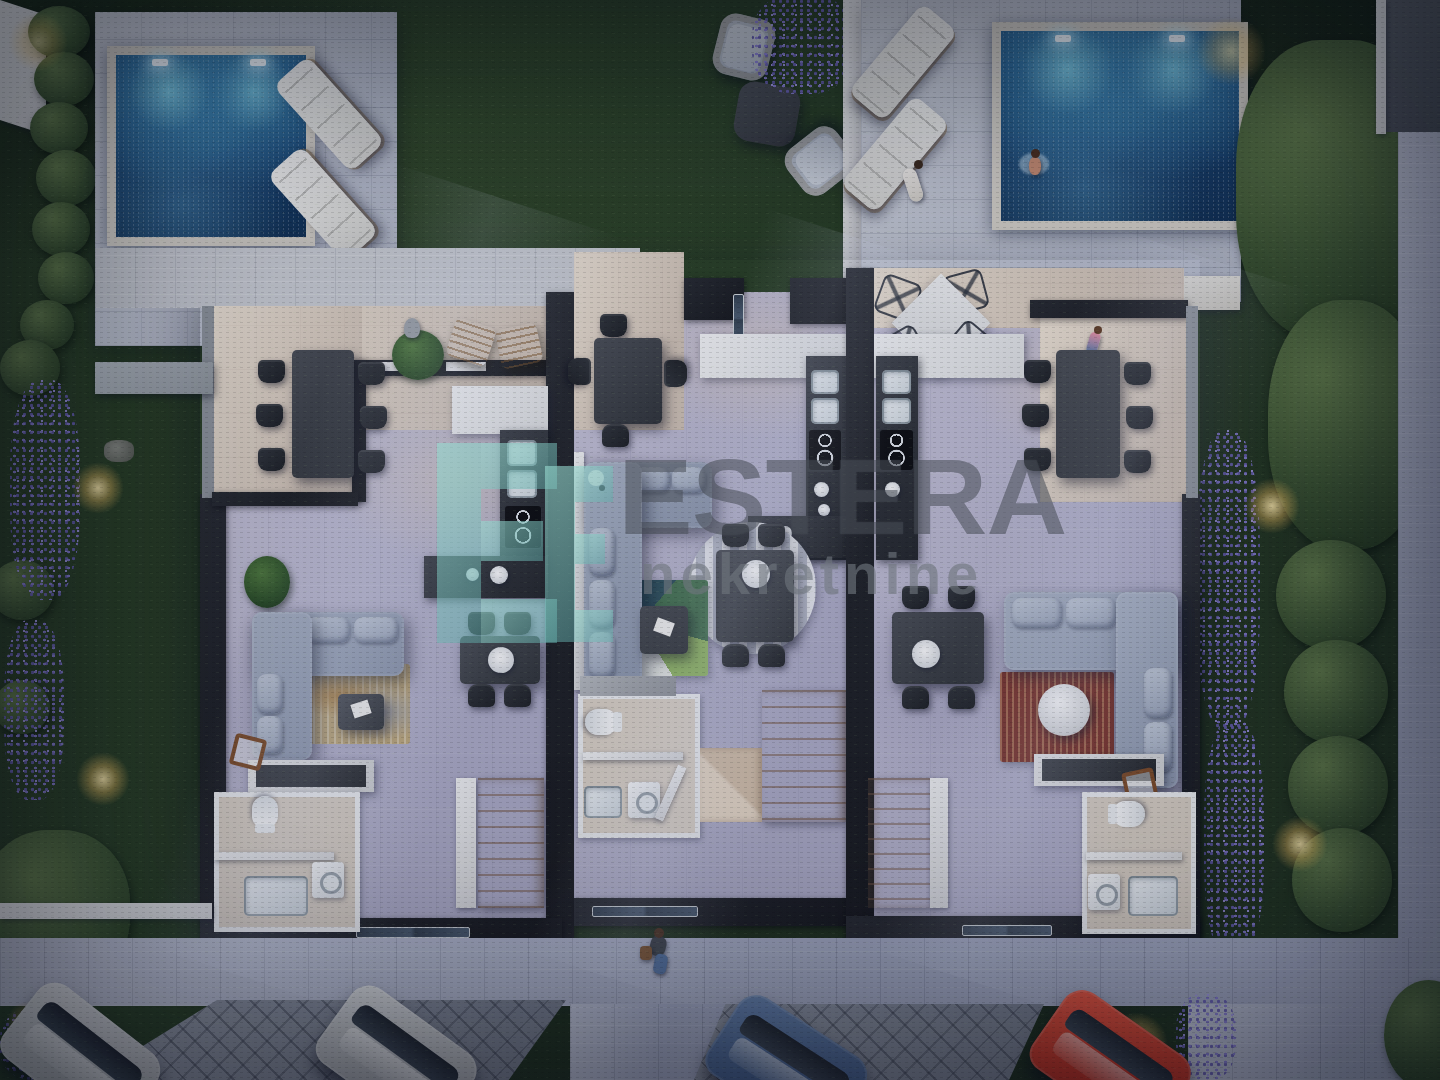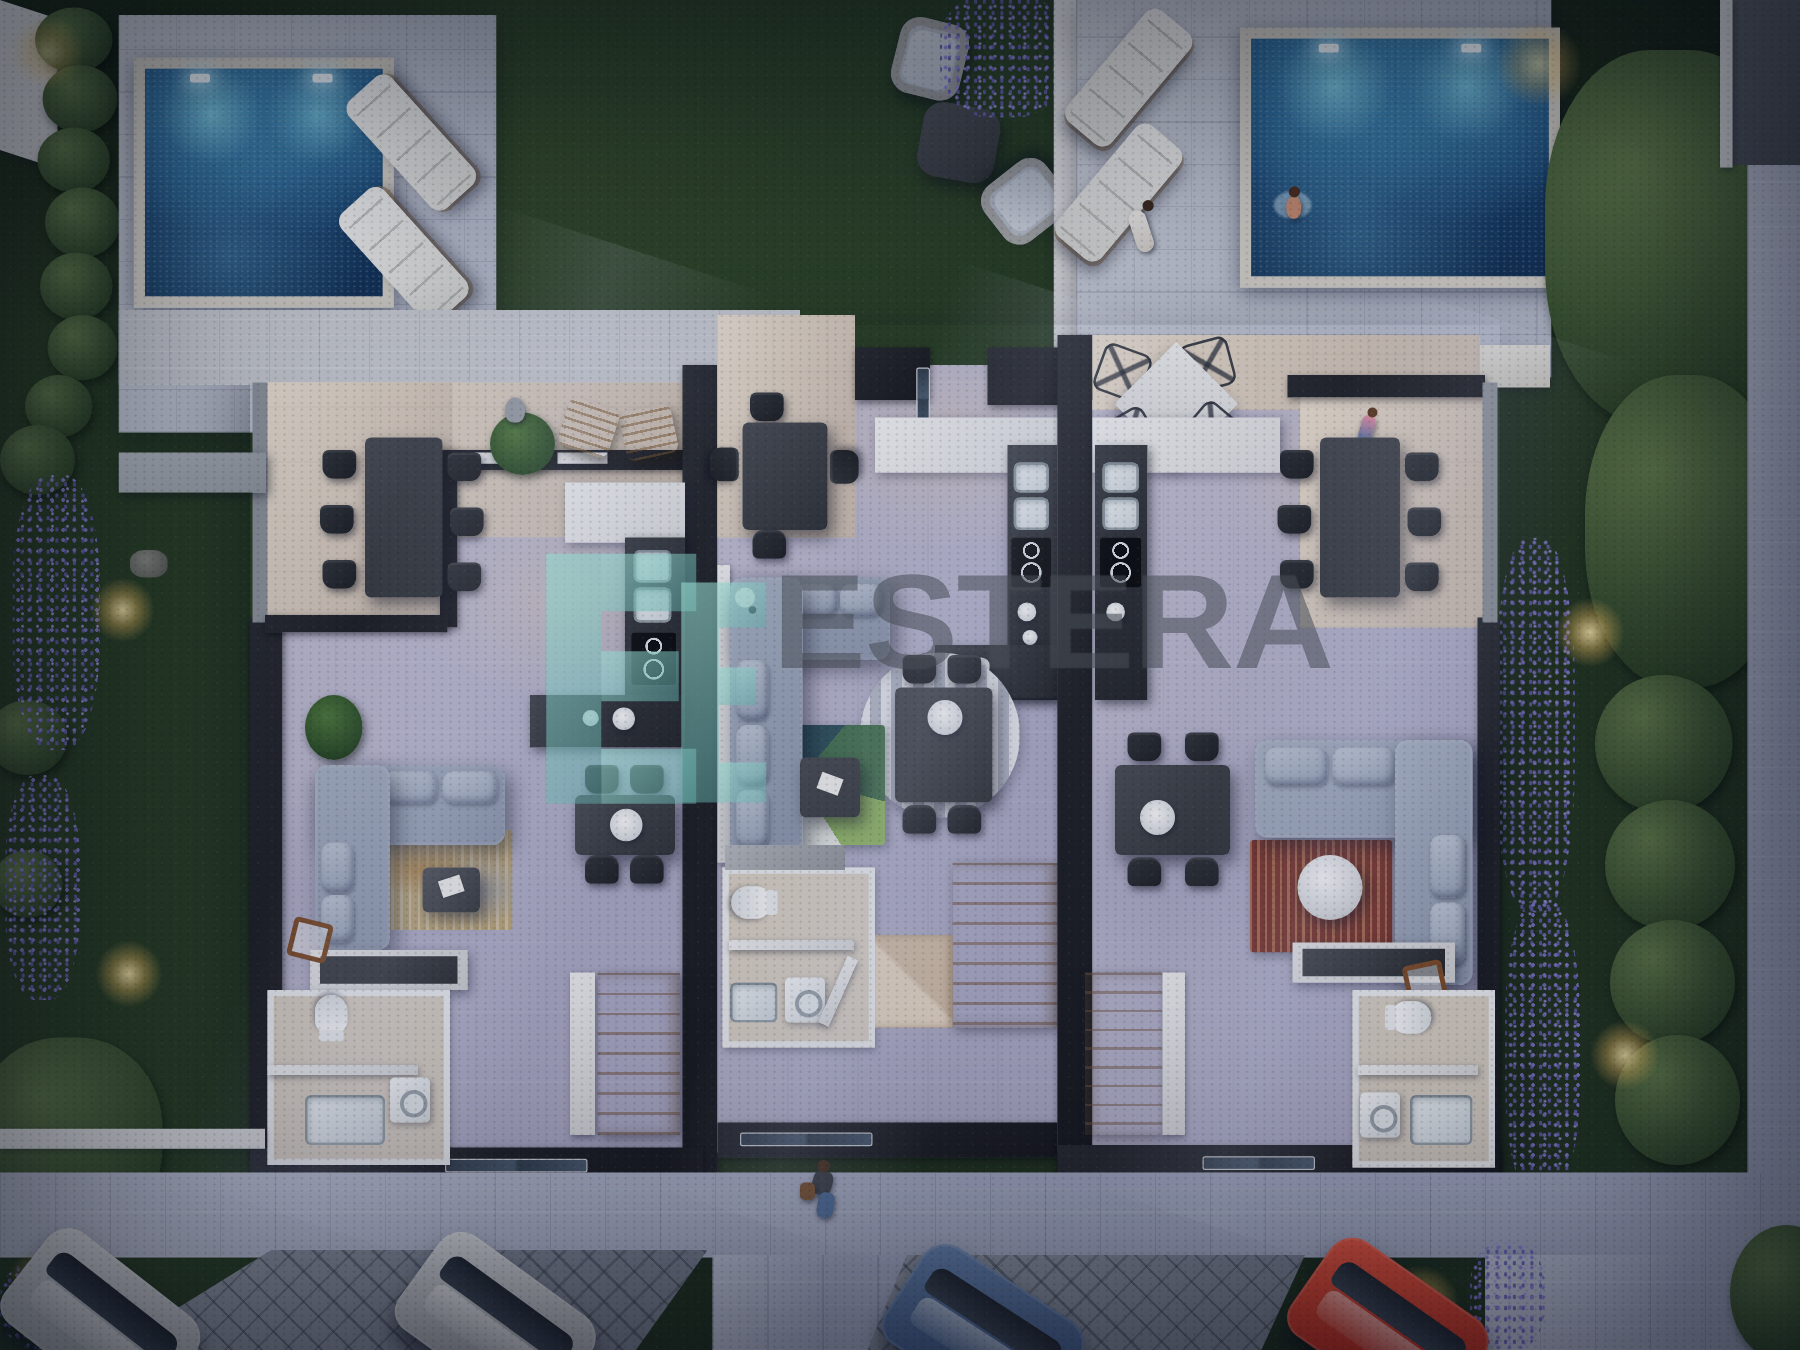--- a/index.html
+++ b/index.html
@@ -502,14 +502,15 @@
     <div class="wm-bar" style="left:437px;top:443px;width:44px;height:200px;"></div>
     <div class="wm-bar" style="left:481px;top:443px;width:76px;height:46px;"></div>
     <div class="wm-bar" style="left:481px;top:521px;width:62px;height:40px;"></div>
     <div class="wm-bar" style="left:481px;top:599px;width:76px;height:44px;"></div>
     <div class="wm-bar" style="left:545px;top:466px;width:30px;height:176px;"></div>
     <div class="wm-bar" style="left:575px;top:466px;width:38px;height:36px;"></div>
     <div class="wm-bar" style="left:575px;top:534px;width:30px;height:30px;"></div>
     <div class="wm-bar" style="left:575px;top:610px;width:38px;height:32px;"></div>
   </div>
   <div class="wm-brand">ESTERA</div>
+  <div class="wm-tag">nekretnine</div>
 
 </div>
 
 </body></html>

